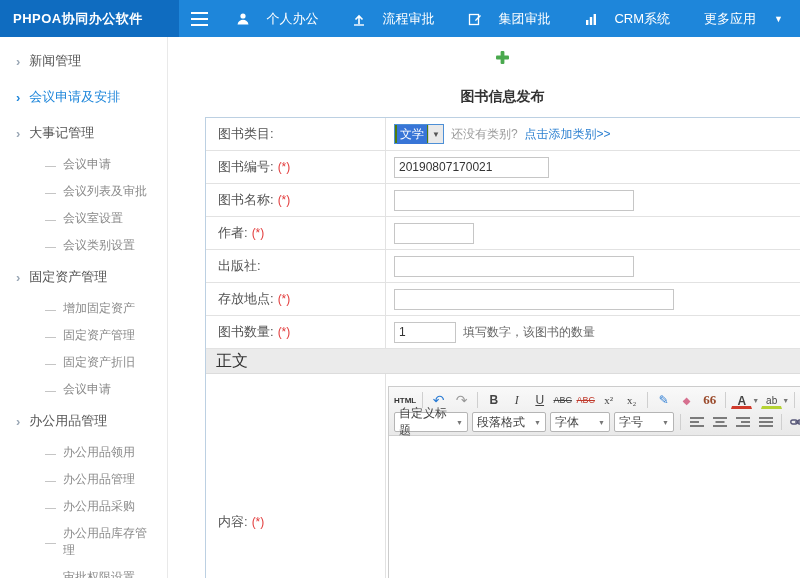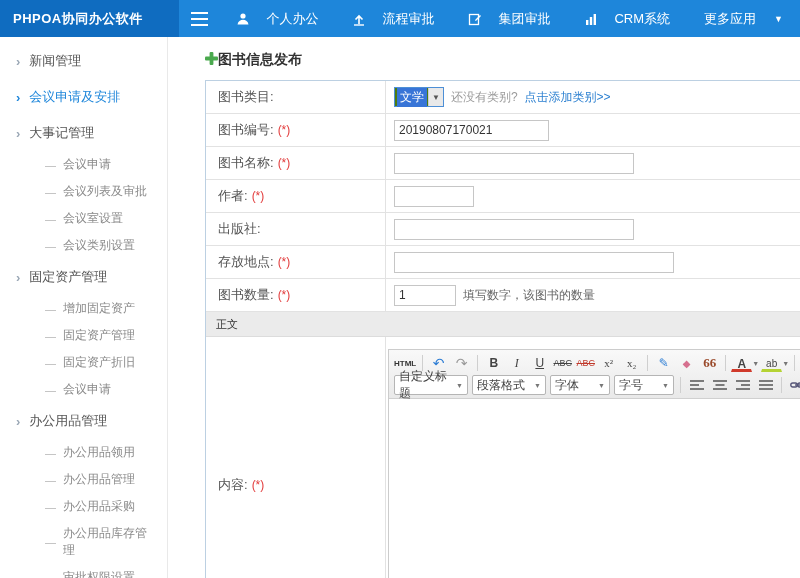--- a/index.html
+++ b/index.html
@@ -22,38 +22,38 @@
   .side-parent .chev::before { content:"›"; font-weight:bold; }
   .side-parent .chev { color:#9aa7b5; font-size:13px; line-height:1; }
   .side-parent.active { color:#1e86da; }
   .side-parent.active .chev { color:#1e86da; }
   .side-child { display:flex; align-items:center; padding:5px 16px 5px 26px; color:#8a8a8a; font-size:12px; cursor:pointer;margin-left:19px; }
   .side-child .dash::before { content:"—"; }
   .side-child .dash { margin-right:7px; font-size:11px; color:#b5b5b5; }
 
   
   .main { position:absolute; top:37px; left:180px; right:0; bottom:0; background:#fff; overflow:hidden; }
-  .page-title { display:flex; align-items:center; gap:0; padding:14px 0 11px 25px; font-size:14px; font-weight:bold; color:#333; }
+  .page-title { display:flex; align-items:center; gap:21px; padding:14px 0 11px 25px; font-size:14px; font-weight:bold; color:#333;flex-direction:column; }
 
   .form-table { margin-left:25px; border:1px solid #bcd0e2; border-right:none; }
   .frow { display:flex; align-items:stretch; height:33px; border-bottom:1px solid #e2e2e2; }
   .flabel { width:180px; flex:0 0 auto; display:flex; align-items:center; gap:4px; padding-left:12px; font-size:13px; color:#555; border-right:1px solid #e2e2e2; }
   .req { color:#e23b3b; font-size:12px; }
   .ffield { flex:1; display:flex; align-items:center; gap:7px; padding-left:8px; }
   input.txt { height:21px; border:1px solid #c6c6c6; padding:0 4px; font-size:12px; color:#333; font-family:inherit; }
   .w155 { width:155px; } .w240 { width:240px; } .w80 { width:80px; } .w280 { width:280px; } .w62 { width:62px; }
   .hint { color:#9a9a9a; font-size:12px; }
   .hint-dark { color:#666; font-size:12px; }
   .link { color:#2a7fd0; font-size:12px; cursor:pointer; }
 
   .fake-select { display:inline-flex; align-items:center; height:20px; border:1px solid #4d8fd6; background:#4d7c0f; cursor:pointer; }
   .sel-value { background:#3875d7; color:#fff; padding:1px 3px; margin:1px 1px 1px 2px; font-size:12px; }
   .sel-caret { font-size:8px; color:#555; background:#e9e9e9; border-left:1px solid #cfcfcf; align-self:stretch; display:flex; align-items:center; padding:0 3px; }
 
-  .body-bar { height:25px; background:#ebebeb; border-bottom:1px solid #dcdcdc; display:flex; align-items:center; padding-left:10px; font-size:11px; color:#333; }
+  .body-bar { height:25px; background:#ebebeb; border-bottom:1px solid #dcdcdc; display:flex; align-items:center; padding-left:10px; font-size:16px; color:#333; }
 
   .content-row { display:flex; height:295px; }
   .content-label { width:180px; flex:0 0 auto; display:flex; align-items:center; gap:4px; padding-left:12px; font-size:13px; color:#555; border-right:1px solid #e2e2e2; }
   .content-field { flex:1; padding:12px 6px 0 2px; }
 
   .editor { border:1px solid #cccccc; background:#fff; }
   .ed-toolbar { background:linear-gradient(#f9f9f9,#e9e9e9); border-bottom:1px solid #d0d0d0; padding:2px 3px; }
   .ed-row { display:flex; align-items:center; flex-wrap:nowrap; padding:1px 0; }
   .tbtn { min-width:21px; height:20px; display:inline-flex; align-items:center; justify-content:center; font-size:12px; color:#444; margin:0 1px; border:1px solid transparent; border-radius:2px; cursor:pointer; background:transparent; font-family:inherit; }
   .tsep { width:1px; height:16px; background:#cfcfcf; margin:0 4px; flex:0 0 auto; }

